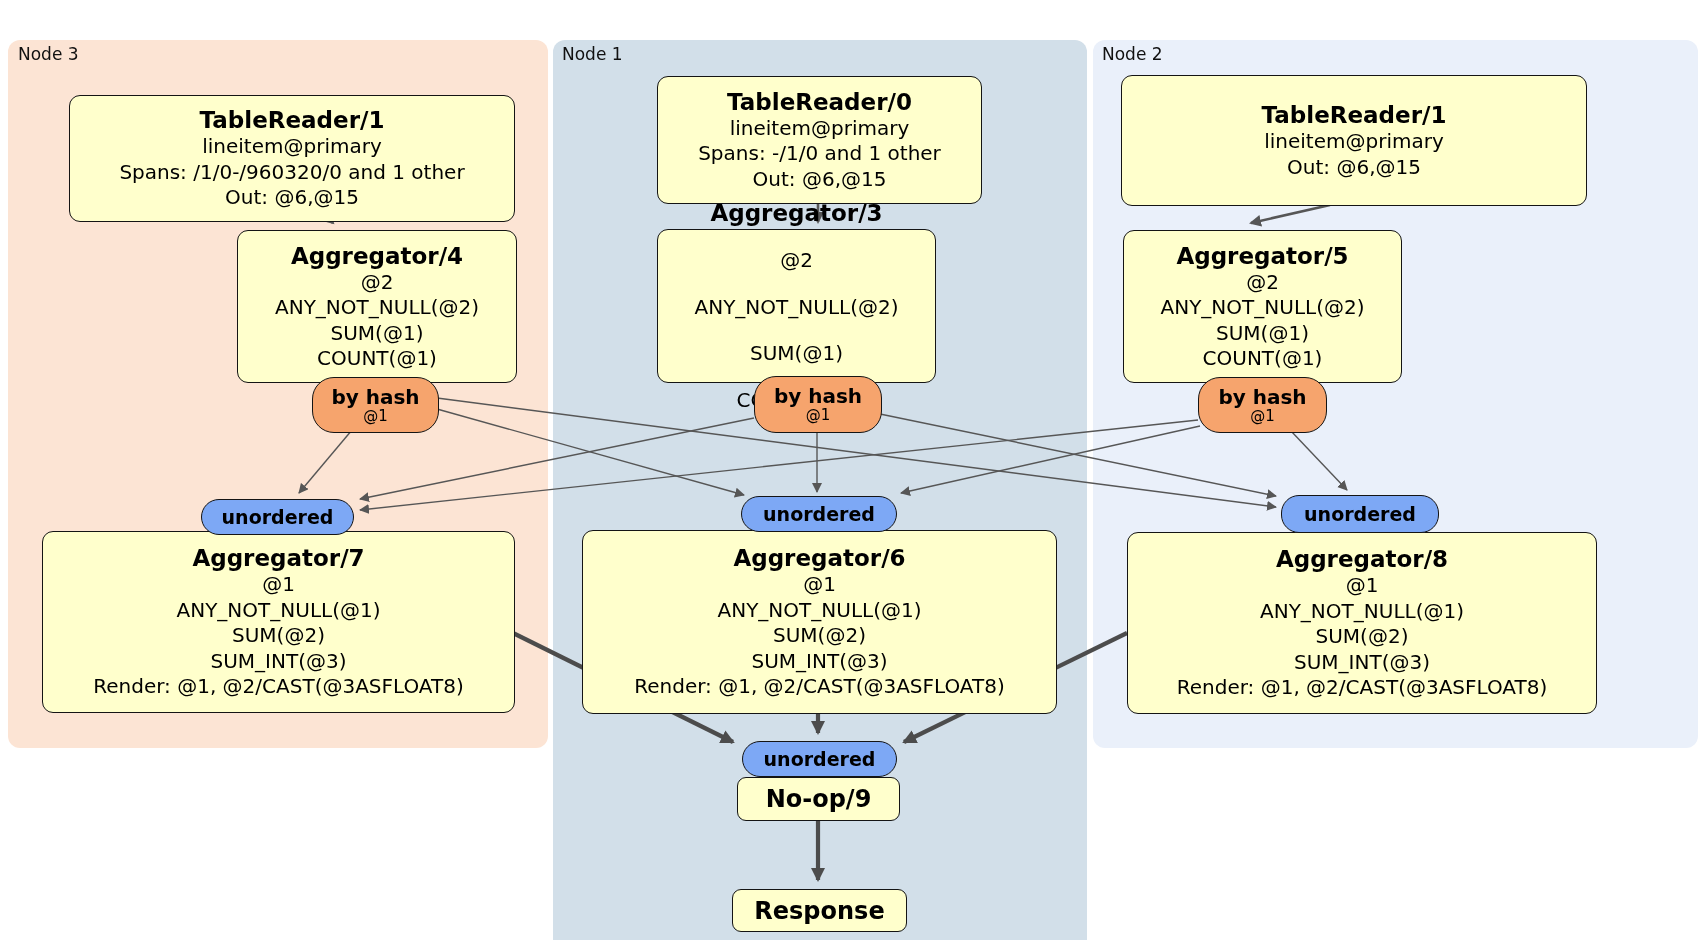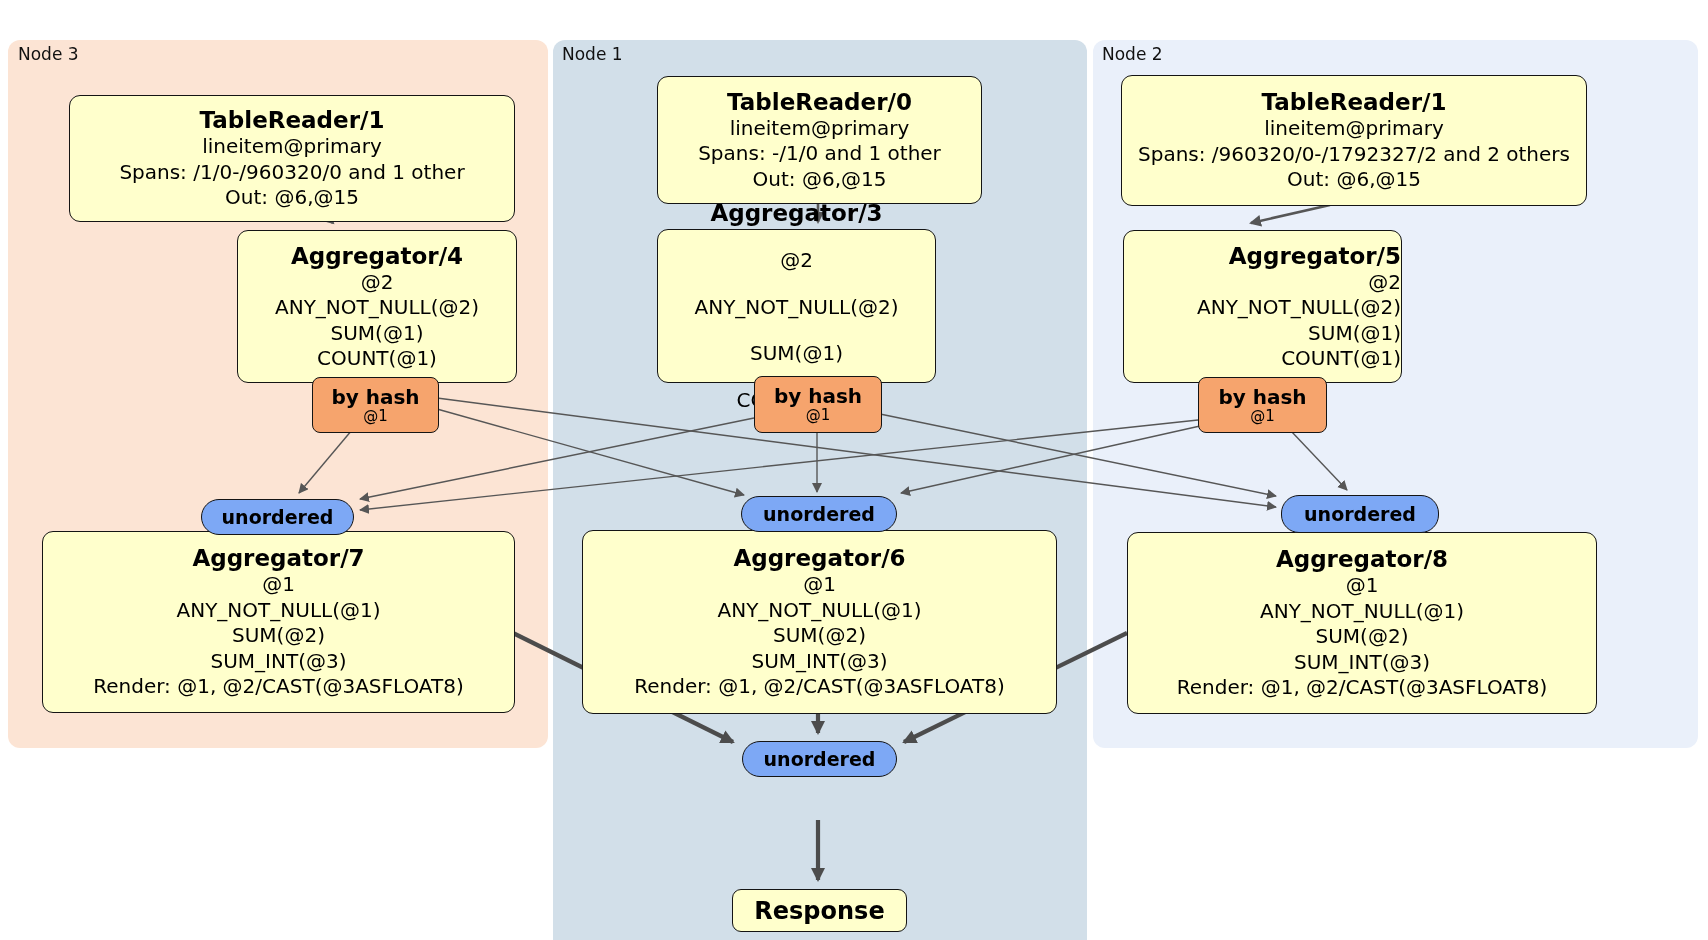--- a/index.html
+++ b/index.html
@@ -10,21 +10,21 @@
   .region{position:absolute;border-radius:12px;}
   .region-label{position:absolute;font-size:17px;color:#111;}
   .ybox{
     position:absolute;background:#ffffcc;border:1.6px solid #141414;border-radius:11px;
     display:flex;flex-direction:column;justify-content:center;align-items:center;
     text-align:center;line-height:25.5px;font-size:20px;z-index:3;
   }
   .ybox .bt{font-weight:bold;font-size:23px;line-height:28px;}
   .ybox .bl{white-space:nowrap;}
   .router{
-    position:absolute;background:#f6a46d;border:1.7px solid #141414;border-radius:8px;
+    position:absolute;background:#f6a46d;border:1.7px solid #141414;border-radius:22px;
     display:flex;flex-direction:column;justify-content:center;align-items:center;
     z-index:4;line-height:1.1;
   }
   .router .rl{font-weight:bold;font-size:20px;}
   .router .rk{font-size:15px;}
   .sync{
     position:absolute;background:#7da8f5;border:1.7px solid #141414;border-radius:18px;
     display:flex;justify-content:center;align-items:center;
     font-weight:bold;font-size:19px;z-index:4;white-space:nowrap;
   }
@@ -145,25 +145,24 @@
     <div class="bl">@1</div>
     <div class="bl">ANY_NOT_NULL(@1)</div>
     <div class="bl">SUM(@2)</div>
     <div class="bl">SUM_INT(@3)</div>
     <div class="bl">Render: @1, @2/CAST(@3ASFLOAT8)</div>
   </div>
 
   <div class="ybox" style="left:1121px;top:43px;width:464px;height:129px;">
     <div class="bt">TableReader/1</div>
     <div class="bl">lineitem@primary</div>
-    <div class="bl">Spans: /960320/0-/1792327/2 and 2 others</div>
     <div class="bl">Out: @6,@15</div>
   </div>
 
-  <div class="ybox" style="left:1123px;top:198px;width:277px;height:151px;align-items:flex-end;">
+  <div class="ybox" style="left:1123px;top:198px;width:277px;height:151px;">
     <div class="bt">Aggregator/5</div>
     <div class="bl">@2</div>
     <div class="bl">ANY_NOT_NULL(@2)</div>
     <div class="bl">SUM(@1)</div>
     <div class="bl">COUNT(@1)</div>
   </div>
 
   <div class="router" style="left:1198px;top:345px;width:127px;height:54px;">
     <div class="rl">by hash</div>
     <div class="rk">@1</div>
@@ -175,16 +174,17 @@
     <div class="bt">Aggregator/8</div>
     <div class="bl">@1</div>
     <div class="bl">ANY_NOT_NULL(@1)</div>
     <div class="bl">SUM(@2)</div>
     <div class="bl">SUM_INT(@3)</div>
     <div class="bl">Render: @1, @2/CAST(@3ASFLOAT8)</div>
   </div>
 
   <div class="sync" style="left:742px;top:709px;width:153px;height:34px;">unordered</div>
 
+  <div class="bigbox" style="left:737px;top:745px;width:161px;height:42px;">No-op/9</div>
 
   <div class="bigbox" style="left:732px;top:857px;width:173px;height:41px;">Response</div>
 
 </div>
 
 </body></html>

